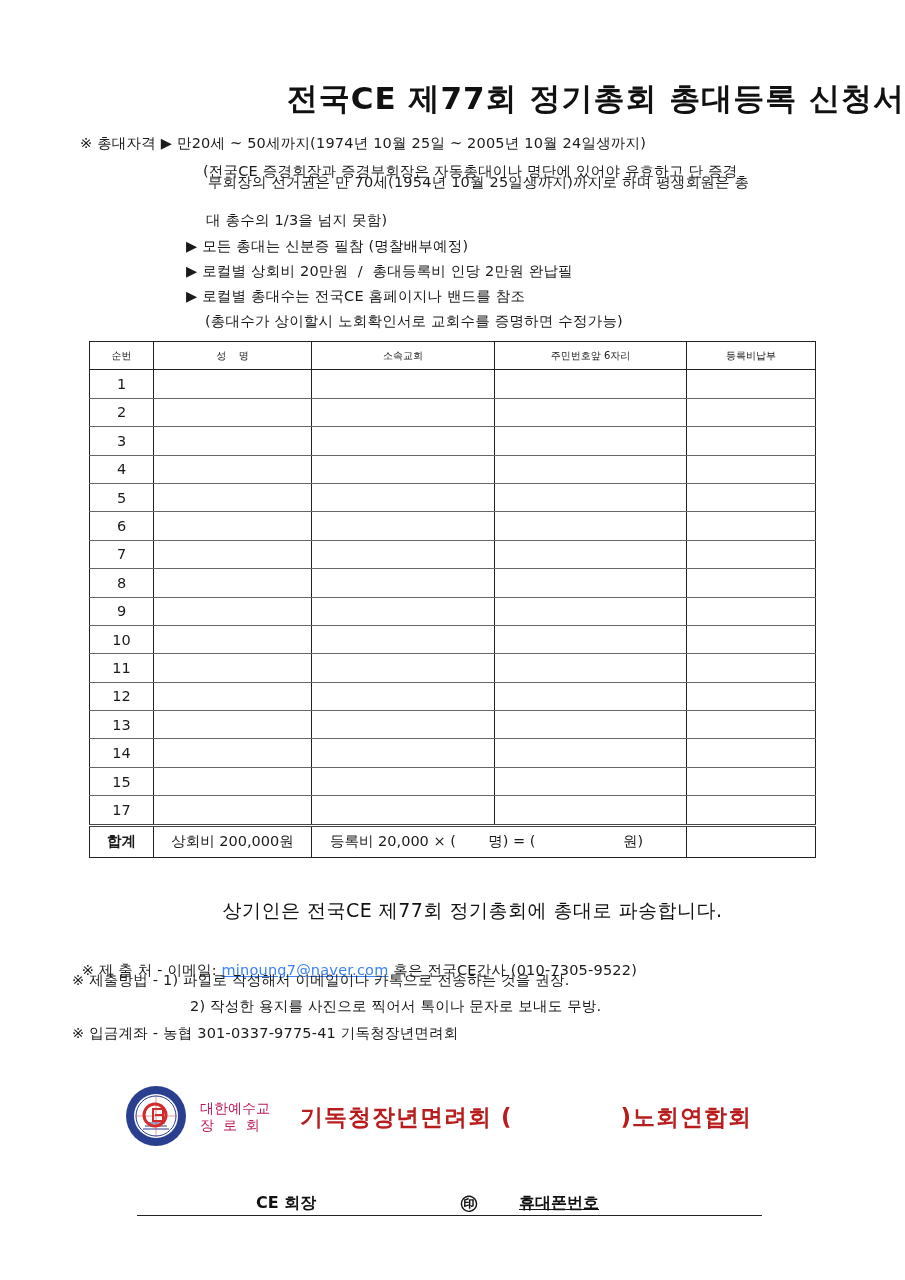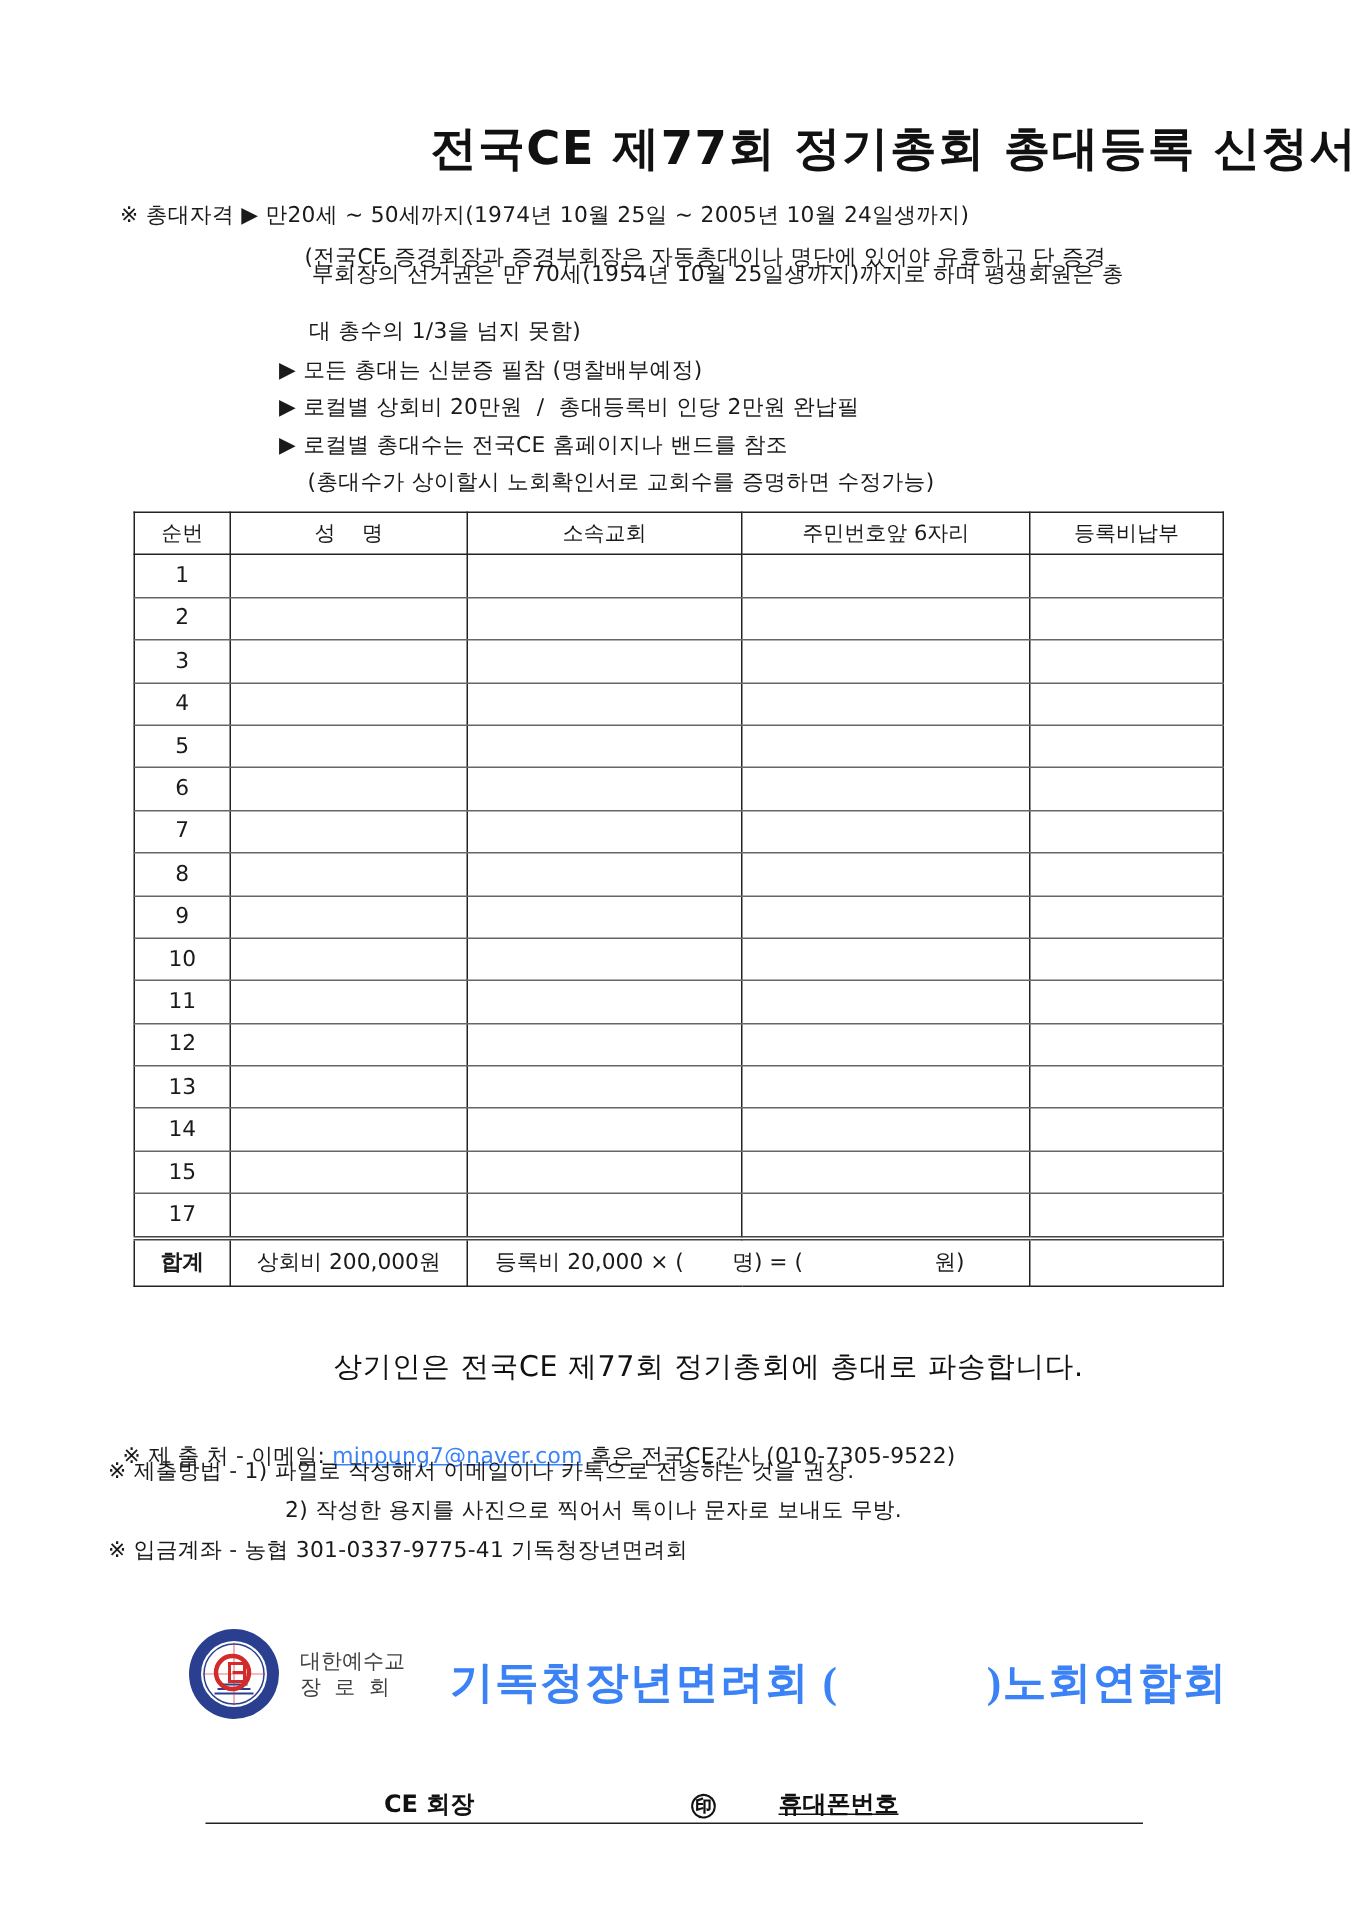--- a/index.html
+++ b/index.html
@@ -2,29 +2,29 @@
 <html><head>
 <meta charset="utf-8">
 <style>
   html, body { margin:0; padding:0; background:#ffffff; }
   body { width:905px; height:1280px; position:relative; overflow:hidden; font-family:"DejaVu Sans", sans-serif; color:#111; }
   .abs { position:absolute; }
   .title { left:0; width:905px; top:78px; text-align:right; font-size:31px; font-weight:bold; letter-spacing:1px; color:#111; }
   .line { font-size:14.5px; color:#1a1a1a; white-space:nowrap; letter-spacing:0.2px; }
   table.form { position:absolute; left:89px; top:341px; width:726px; border-collapse:collapse; table-layout:fixed; }
   table.form td, table.form th { border:1px solid #222; height:27.4px; padding:0; font-size:14.5px; text-align:center; color:#1a1a1a; font-weight:normal; }
-  table.form th { font-size:14px; }
+  table.form th { font-size:10px; }
   table.form tr.row td { border-top:1px solid #666; border-bottom:1px solid #666; }
   table.form tr.total td { border-top:3px double #444; height:30px; }
   table.form tr.total td.sum-reg { text-align:left; padding-left:18px; white-space:pre; }
   .dispatch { left:0; width:905px; top:898px; text-align:center; font-size:19px; color:#111; letter-spacing:0.5px;margin-left:20px; }
   .email { color:#3b82f6; text-decoration:underline; }
   .logo { left:125px; top:1085px; width:62px; height:62px; }
-  .org-small { left:200px; top:1100px; font-size:14px; line-height:17px; color:#404040; }
-  .org-big { left:300px; top:1102px; font-size:29px; font-weight:bold; color:#3b82f6; white-space:pre; letter-spacing:1px;font-family:Liberation Serif, serif; }
+  .org-small { left:200px; top:1100px; font-size:14px; line-height:17px; color:#be185d; }
+  .org-big { left:300px; top:1102px; font-size:23px; font-weight:bold; color:#b91c1c; white-space:pre; letter-spacing:1px; }
   .sig-line { left:137px; top:1215px; width:625px; height:0; border-top:1px solid #222; }
   .sig { top:1193px; font-size:16px; font-weight:bold; color:#111; }
   .sig.underline { text-decoration:underline; }
 </style>
 </head>
 <body>
 
 <div class="abs title">전국CE 제77회 정기총회 총대등록 신청서</div>
 
 <div class="abs line" style="left:80px; top:134px;">

